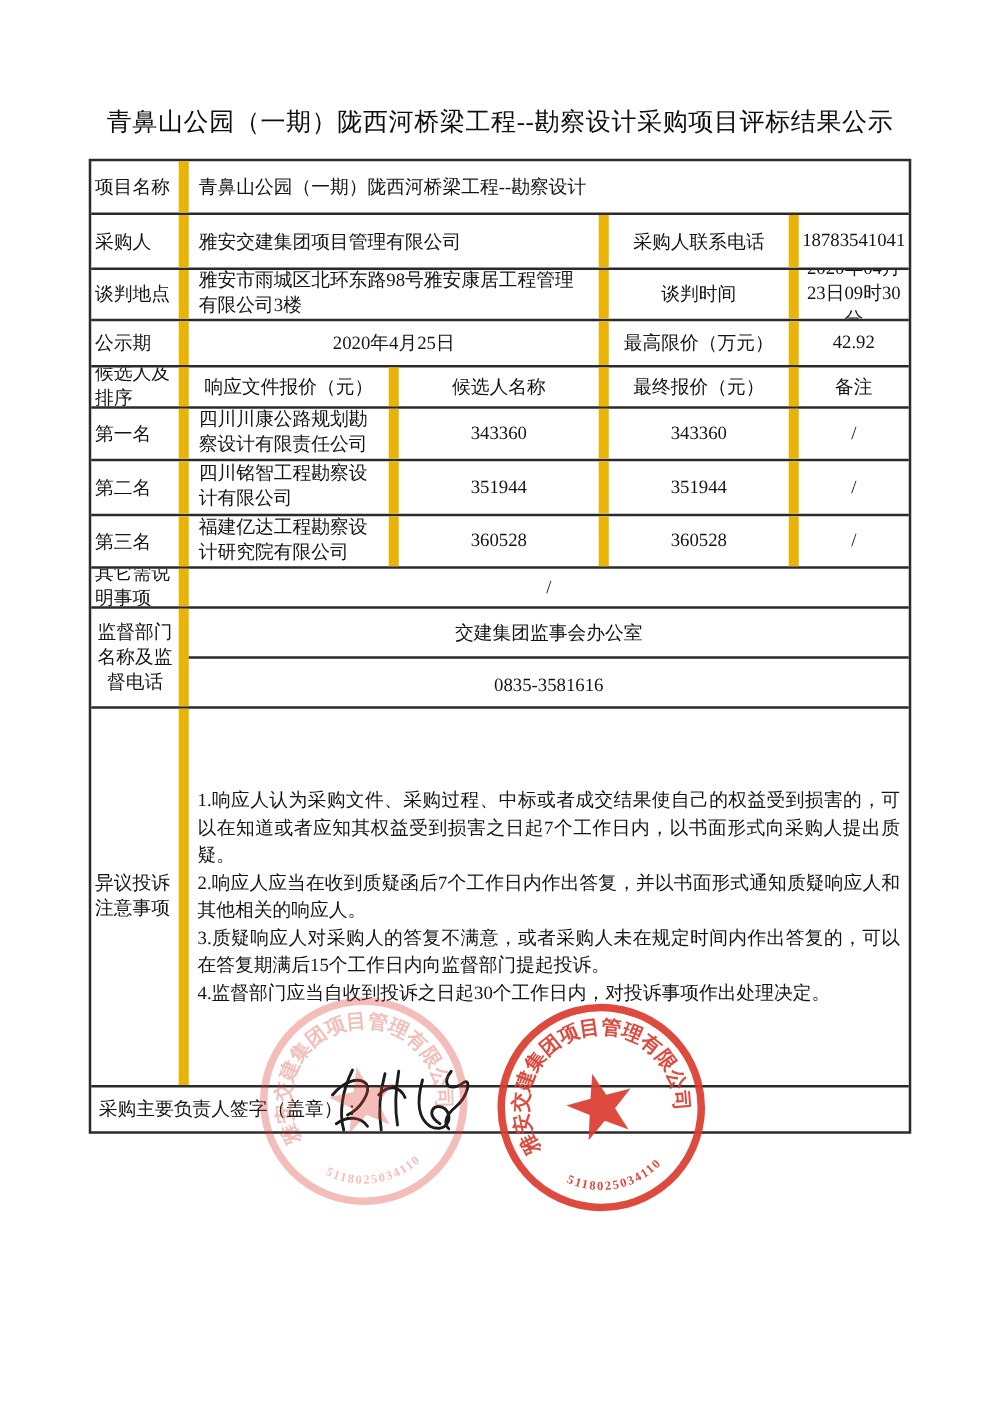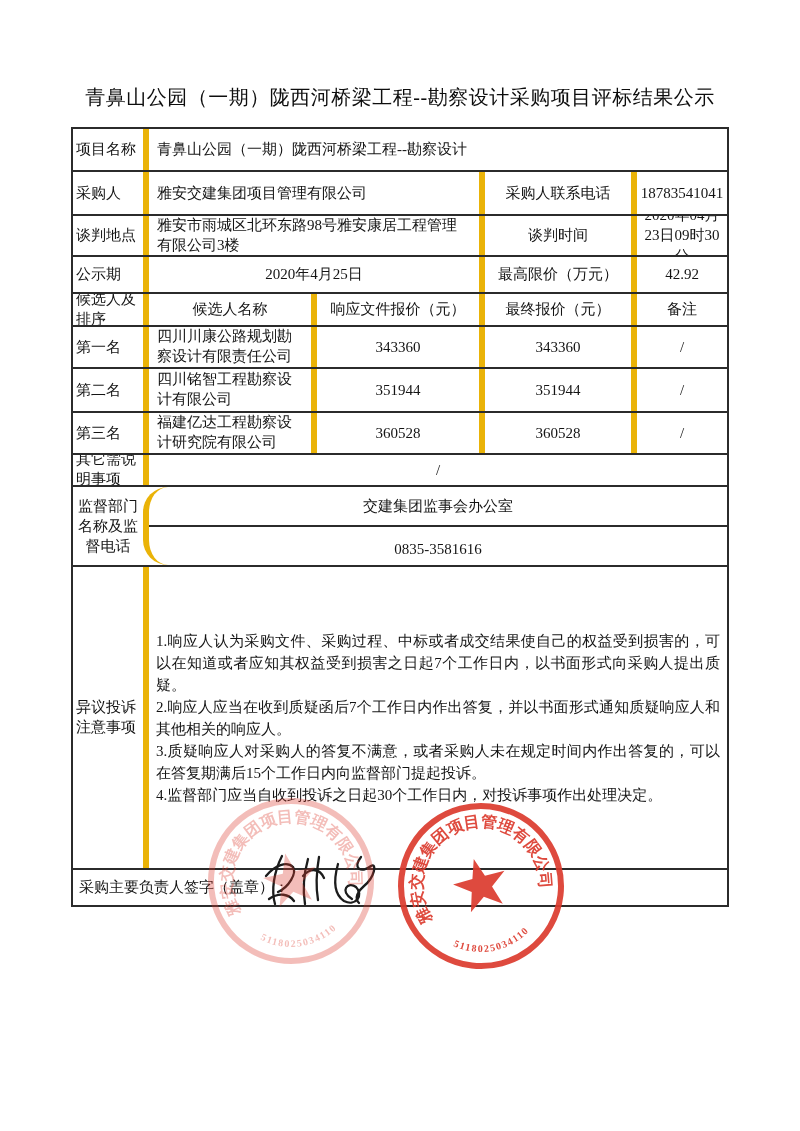--- a/index.html
+++ b/index.html
@@ -22,30 +22,30 @@
   .doc-table {
     position: absolute; left: 71px; top: 127px;
     width: 658px;
     border: 2px solid #2b2b2b;
     font-size: 15px;
     background: transparent;
   }
   .t-row { display: flex; width: 100%; }
   .bt { border-top: 2px solid #2b2b2b; }
   .cell { display: flex; align-items: center; height: 100%; overflow: hidden; }
-  .bl { border-left: 6px solid #eab308; }
+  .bl { border-left: 8px solid #eab308; }
   .wA { width: 70px; }  .wB { width: 168px; } .wC { width: 168px; }
   .wD { width: 152px; } .wE { width: 96px; }
   .wBC { width: 336px; } .wBE { width: 584px; } .wFull { width: 654px; }
   .center { justify-content: center; text-align: center; }
   .pad  { padding: 0 8px; }
   .padS { padding: 0 3px; }
   .lh { line-height: 1.32; }
   .labelCenter { text-align: center; justify-content: center; padding: 0 2px; line-height: 1.35; }
-  .stack { display: block; border-radius: 25px; }
+  .stack { display: block; }
   .objection-text { display: flex; flex-direction: column; justify-content: center; padding: 0 7px; }
   .objection-text div { line-height: 22px; text-align: justify; }
   
   .seal { position: absolute; pointer-events: none; }
   .seal-main  { left: 386px; top: 791px; opacity: 0.92; }
   .seal-ghost { left: 196px; top: 786px; opacity: 0.33; }
   .seal text { font-family: "Liberation Serif", "DejaVu Serif", serif; }
   .seal-company { font-size: 16px; font-weight: bold; letter-spacing: 0px; }
   .seal-number  { font-size: 10px; font-weight: bold; letter-spacing: 1.5px; }
   .signature-svg { position: absolute; left: 258px; top: 846px; }
@@ -80,22 +80,22 @@
 
     <div class="t-row bt" style="height:37px">
       <div class="cell wA padS">公示期</div>
       <div class="cell wBC center bl">2020年4月25日</div>
       <div class="cell wD center bl">最高限价（万元）</div>
       <div class="cell wE center bl">42.92</div>
     </div>
 
     <div class="t-row bt" style="height:33px">
       <div class="cell wA padS lh">候选人及排序</div>
+      <div class="cell wC center bl">响应文件报价（元）</div>
       <div class="cell wB center bl">候选人名称</div>
-      <div class="cell wC center bl">响应文件报价（元）</div>
       <div class="cell wD center bl">最终报价（元）</div>
       <div class="cell wE center bl">备注</div>
     </div>
 
     <div class="t-row bt" style="height:42px">
       <div class="cell wA padS">第一名</div>
       <div class="cell wB pad bl lh">四川川康公路规划勘察设计有限责任公司</div>
       <div class="cell wC center bl">343360</div>
       <div class="cell wD center bl">343360</div>
       <div class="cell wE center bl">/</div>

